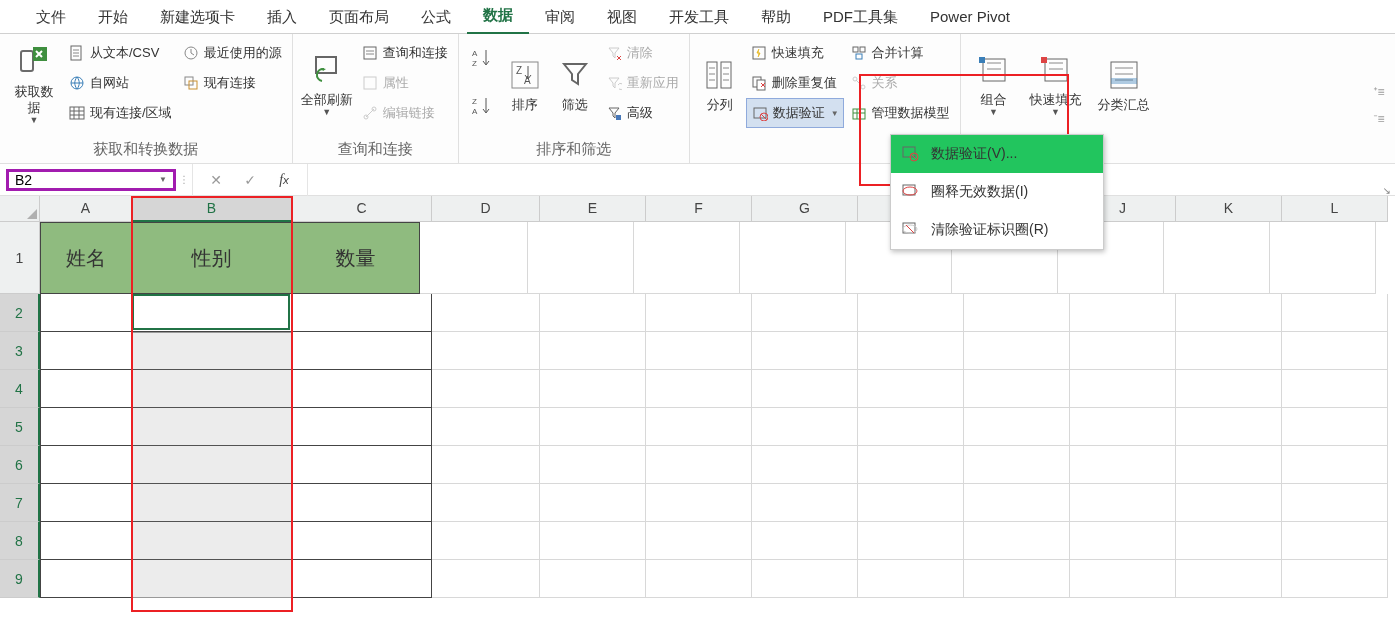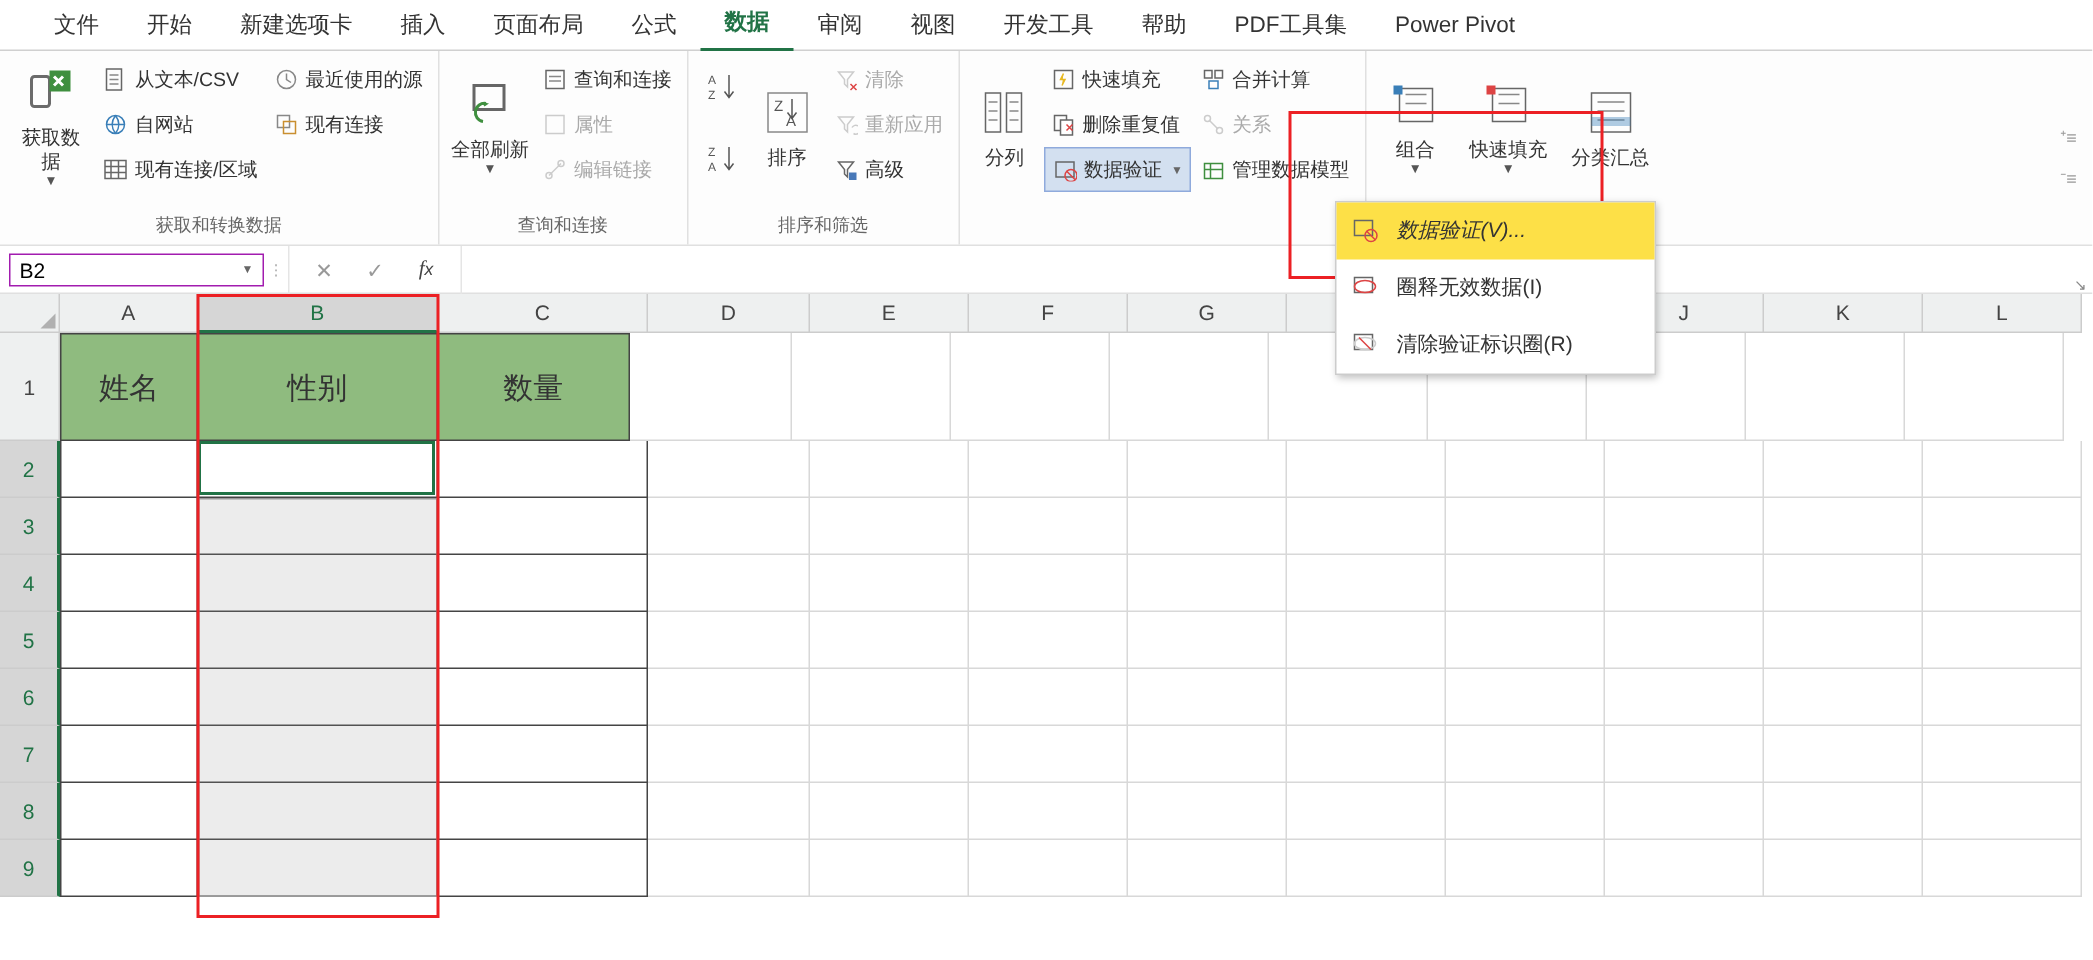--- a/index.html
+++ b/index.html
@@ -7,44 +7,44 @@
 
 
 .ribbon-tabs { display: flex; align-items: center; height: 34px; padding-left: 20px; gap: 0; border-bottom: 1px solid #d0d0d0; }
 .ribbon-tab { padding: 0 16px; font-size: 15px; color: #333; cursor: pointer; line-height: 34px; }
 .ribbon-tab.active { color: #217346; border-bottom: 3px solid #217346; font-weight: 600; }
 
 
 .ribbon { display: flex; height: 130px; border-bottom: 1px solid #e0e0e0; background: #fdfdfd; position: relative; }
 .group { display: flex; flex-direction: column; border-right: 1px solid #e0e0e0; padding: 4px 6px 2px 6px; }
 .group-content { flex: 1; display: flex; align-items: flex-start; gap: 2px; }
-.group-label { text-align: center; font-size: 12px; color: #666; padding: 2px 0; }
+.group-label { text-align: center; font-size: 15px; color: #666; padding: 2px 0; }
 .btn-large { display: flex; flex-direction: column; align-items: center; justify-content: center; width: 56px; height: 94px; font-size: 13px; color: #333; text-align: center; cursor: pointer; line-height: 1.2; padding: 4px 2px; }
 .btn-large .icon-holder { width: 36px; height: 36px; margin-bottom: 4px; display: flex; align-items: center; justify-content: center; }
 .btn-large .label { display: block; }
 .btn-large .drop { font-size: 9px; color: #555; }
 .btn-row { display: flex; align-items: center; font-size: 13px; color: #333; height: 30px; padding: 0 4px; cursor: pointer; gap: 4px; white-space: nowrap; }
 .btn-row.disabled { color: #aaa; }
 .btn-row .mini-icon { width: 18px; height: 18px; display: inline-flex; align-items: center; justify-content: center; }
 .btn-row .dd { font-size: 8px; color: #666; margin-left: 2px; }
 .col { display: flex; flex-direction: column; }
 
 
 .dv-btn { border: 1px solid #8faadc; background: #d3e0f0; padding: 2px 4px; }
 .red-box { position: absolute; border: 2px solid #ec2024; pointer-events: none; }
 
 
 .dd-menu { position: absolute; left: 890px; top: 134px; width: 214px; background: #fff; border: 1px solid #ccc; box-shadow: 1px 2px 5px rgba(0,0,0,0.25); z-index: 50; }
 .dd-item { display: flex; align-items: center; height: 38px; font-size: 14px; color: #333; padding: 0 10px; gap: 10px; cursor: pointer; }
-.dd-item.hover { background: #fde047; font-style: italic; }
+.dd-item.hover { background: #22c55e; }
 .dd-item .mini-icon { width: 20px; height: 20px; }
 
 
 .fx-bar { display: flex; align-items: center; height: 32px; border-bottom: 1px solid #e0e0e0; padding-left: 6px; }
-.name-box { width: 170px; height: 22px; border: 1px solid #a21caf; display: flex; align-items: center; padding: 0 6px; font-size: 14px; gap: 6px; }
+.name-box { width: 170px; height: 22px; border: 3px solid #a21caf; display: flex; align-items: center; padding: 0 6px; font-size: 14px; gap: 6px; }
 .name-box .nd { margin-left: auto; font-size: 8px; color: #666; }
 .fx-handle { width: 16px; text-align: center; color: #aaa; font-size: 10px; }
 .fx-btns { display: flex; align-items: center; gap: 12px; padding: 0 12px; border: 1px solid #e5e5e5; border-top: none; border-bottom: none; height: 32px; }
 .fx-btn { width: 22px; height: 22px; display: flex; align-items: center; justify-content: center; font-size: 14px; color: #999; }
 .fx-btn.fx { font-style: italic; font-family: "Times New Roman"; color: #444; }
 .formula-input { flex: 1; height: 22px; border: none; outline: none; font-size: 14px; padding-left: 8px; }
 
 
 .grid { position: relative; display: flex; }
 .rowheads { display: flex; flex-direction: column; }
@@ -232,20 +232,28 @@
         <span class="icon-holder">
             <svg width="34" height="34">
               <rect x="4" y="4" width="26" height="26" fill="none" stroke="#888"></rect>
               <text x="8" y="16" font-size="10" fill="#555">Z</text>
               <text x="16" y="26" font-size="10" fill="#555">A</text>
               <path d="M20 8v12M17 17l3 4 3-4" stroke="#555" fill="none"></path>
             </svg>
           </span>
         <span class="label">排序</span>
       </div>
+      <div class="btn-large" style="width:48px">
+        <span class="icon-holder">
+            <svg width="34" height="34">
+              <path d="M6 6h22l-8 10v10l-6-4v-6z" fill="none" stroke="#666" stroke-width="2"></path>
+            </svg>
+          </span>
+        <span class="label">筛选</span>
+      </div>
       <div class="col">
         <div class="btn-row disabled">
             <span class="mini-icon">
               <svg width="16" height="16">
                 <path d="M3 3h10l-4 5v5l-2-2v-3z" fill="none" stroke="#ccc"></path>
                 <path d="M11 11l4 4M15 11l-4 4" stroke="#d44"></path>
               </svg>
             </span>
             <span>清除</span>
           </div>

